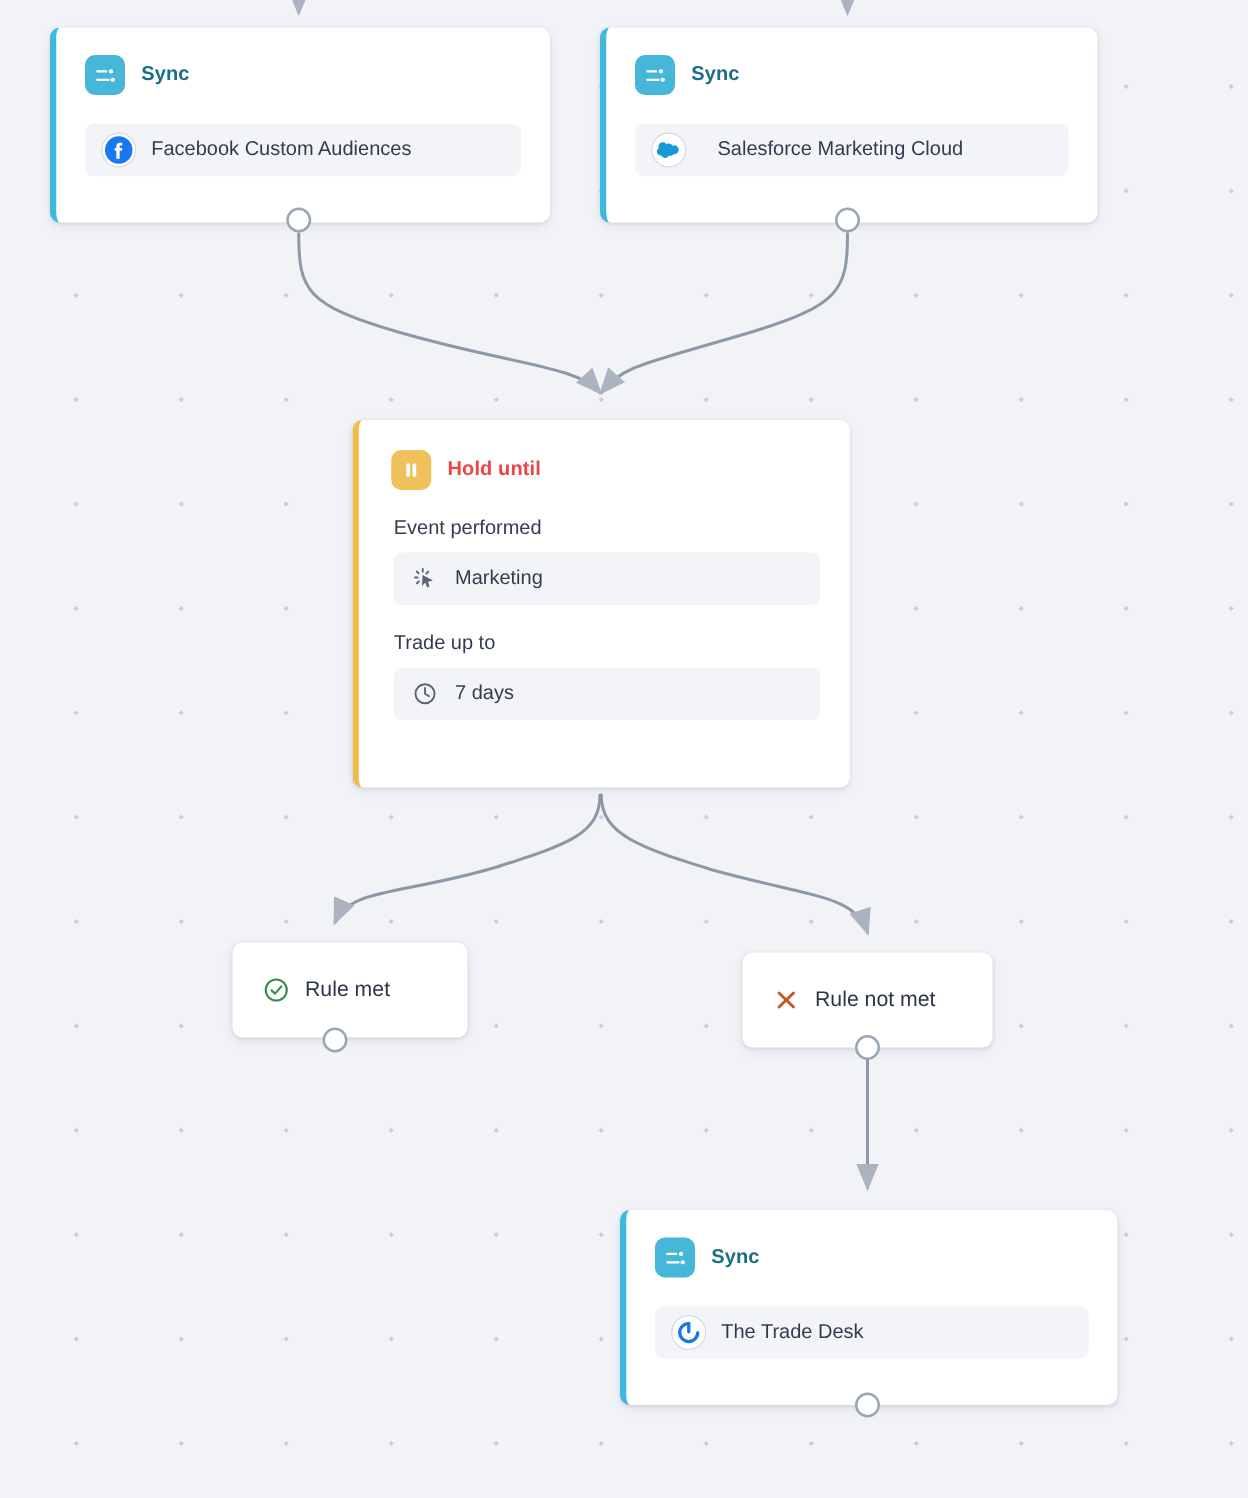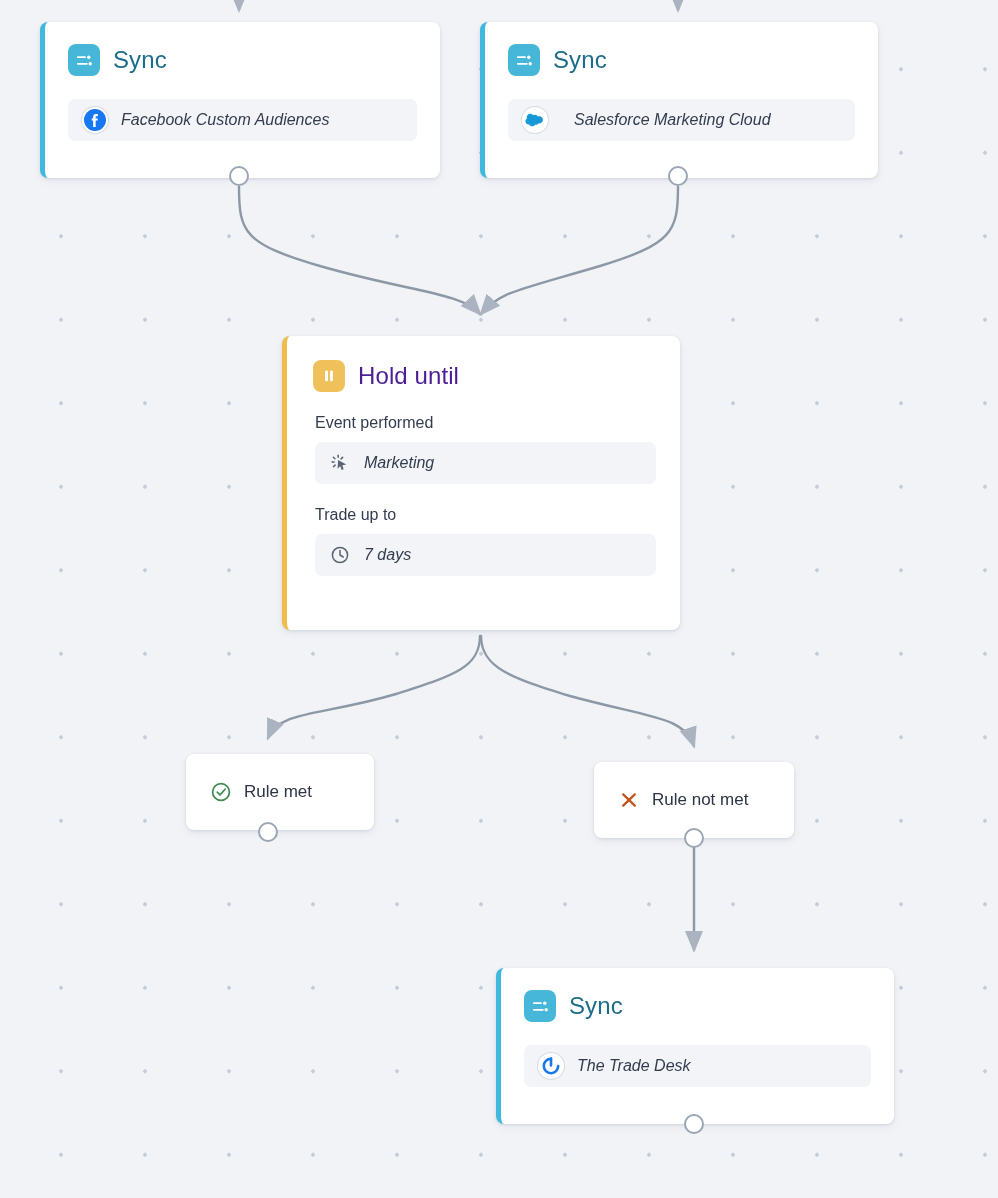--- a/index.html
+++ b/index.html
@@ -45,26 +45,26 @@
   }
   .node.accent-teal { border-left: 5px solid #3fb8dd; }
   .node.accent-amber { border-left: 5px solid #f0bc4a; }
 
   .node-header {
     display: flex;
     align-items: center;
     gap: 13px;
   }
   .node-title {
-    font-size: 24px;
-    font-weight: normal;
+    font-size: 16px;
+    font-weight: bold;
     letter-spacing: 0.1px;
   }
   .title-sync { color: #1c6d87; }
-  .title-hold { color: #4c1d95; }
+  .title-hold { color: #ef4444; }
 
   
   .type-icon {
     width: 32px;
     height: 32px;
     border-radius: 8px;
     flex: 0 0 32px;
     display: flex;
     align-items: center;
     justify-content: center;
@@ -75,21 +75,20 @@
   
   .field-pill {
     display: flex;
     align-items: center;
     gap: 13px;
     background: #f2f4f7;
     border-radius: 7px;
     height: 42px;
     padding: 0 14px;
     box-sizing: border-box;
-    font-style: italic;
   }
   .field-text {
     font-size: 16px;
     color: #333c4e;
     white-space: nowrap;
   }
   .field-label {
     font-size: 16px;
     color: #333c4e;
   }

